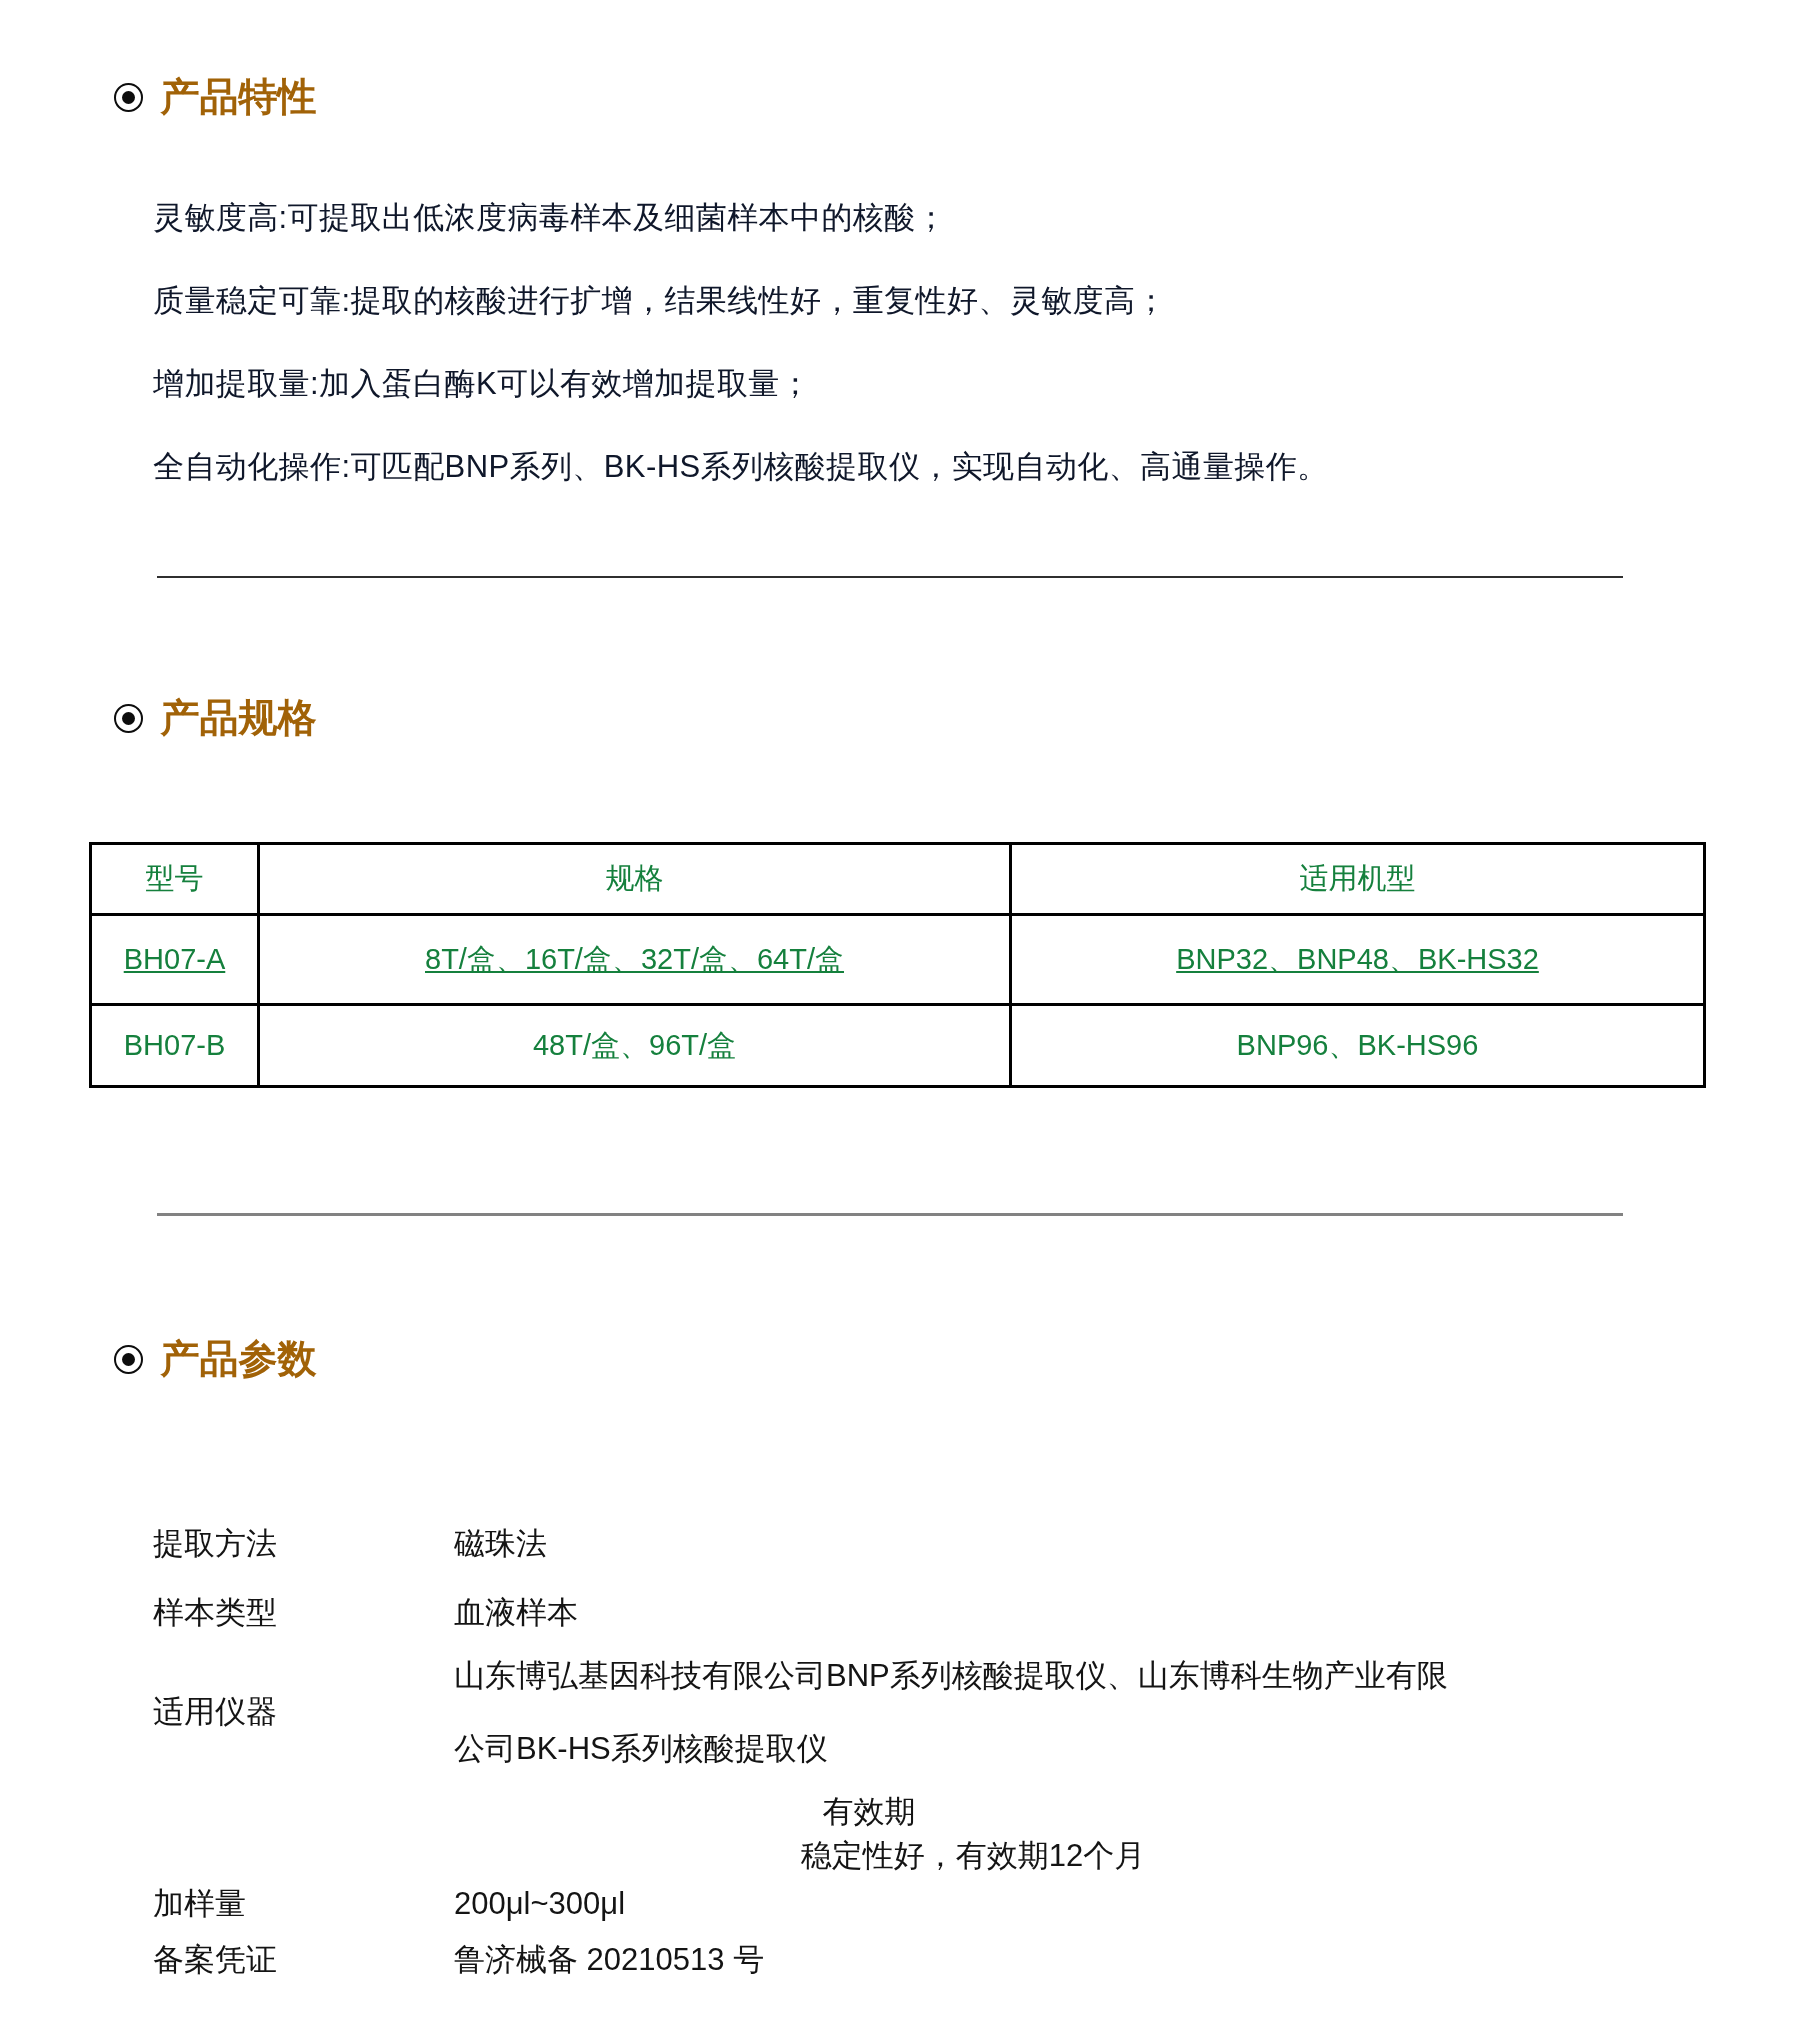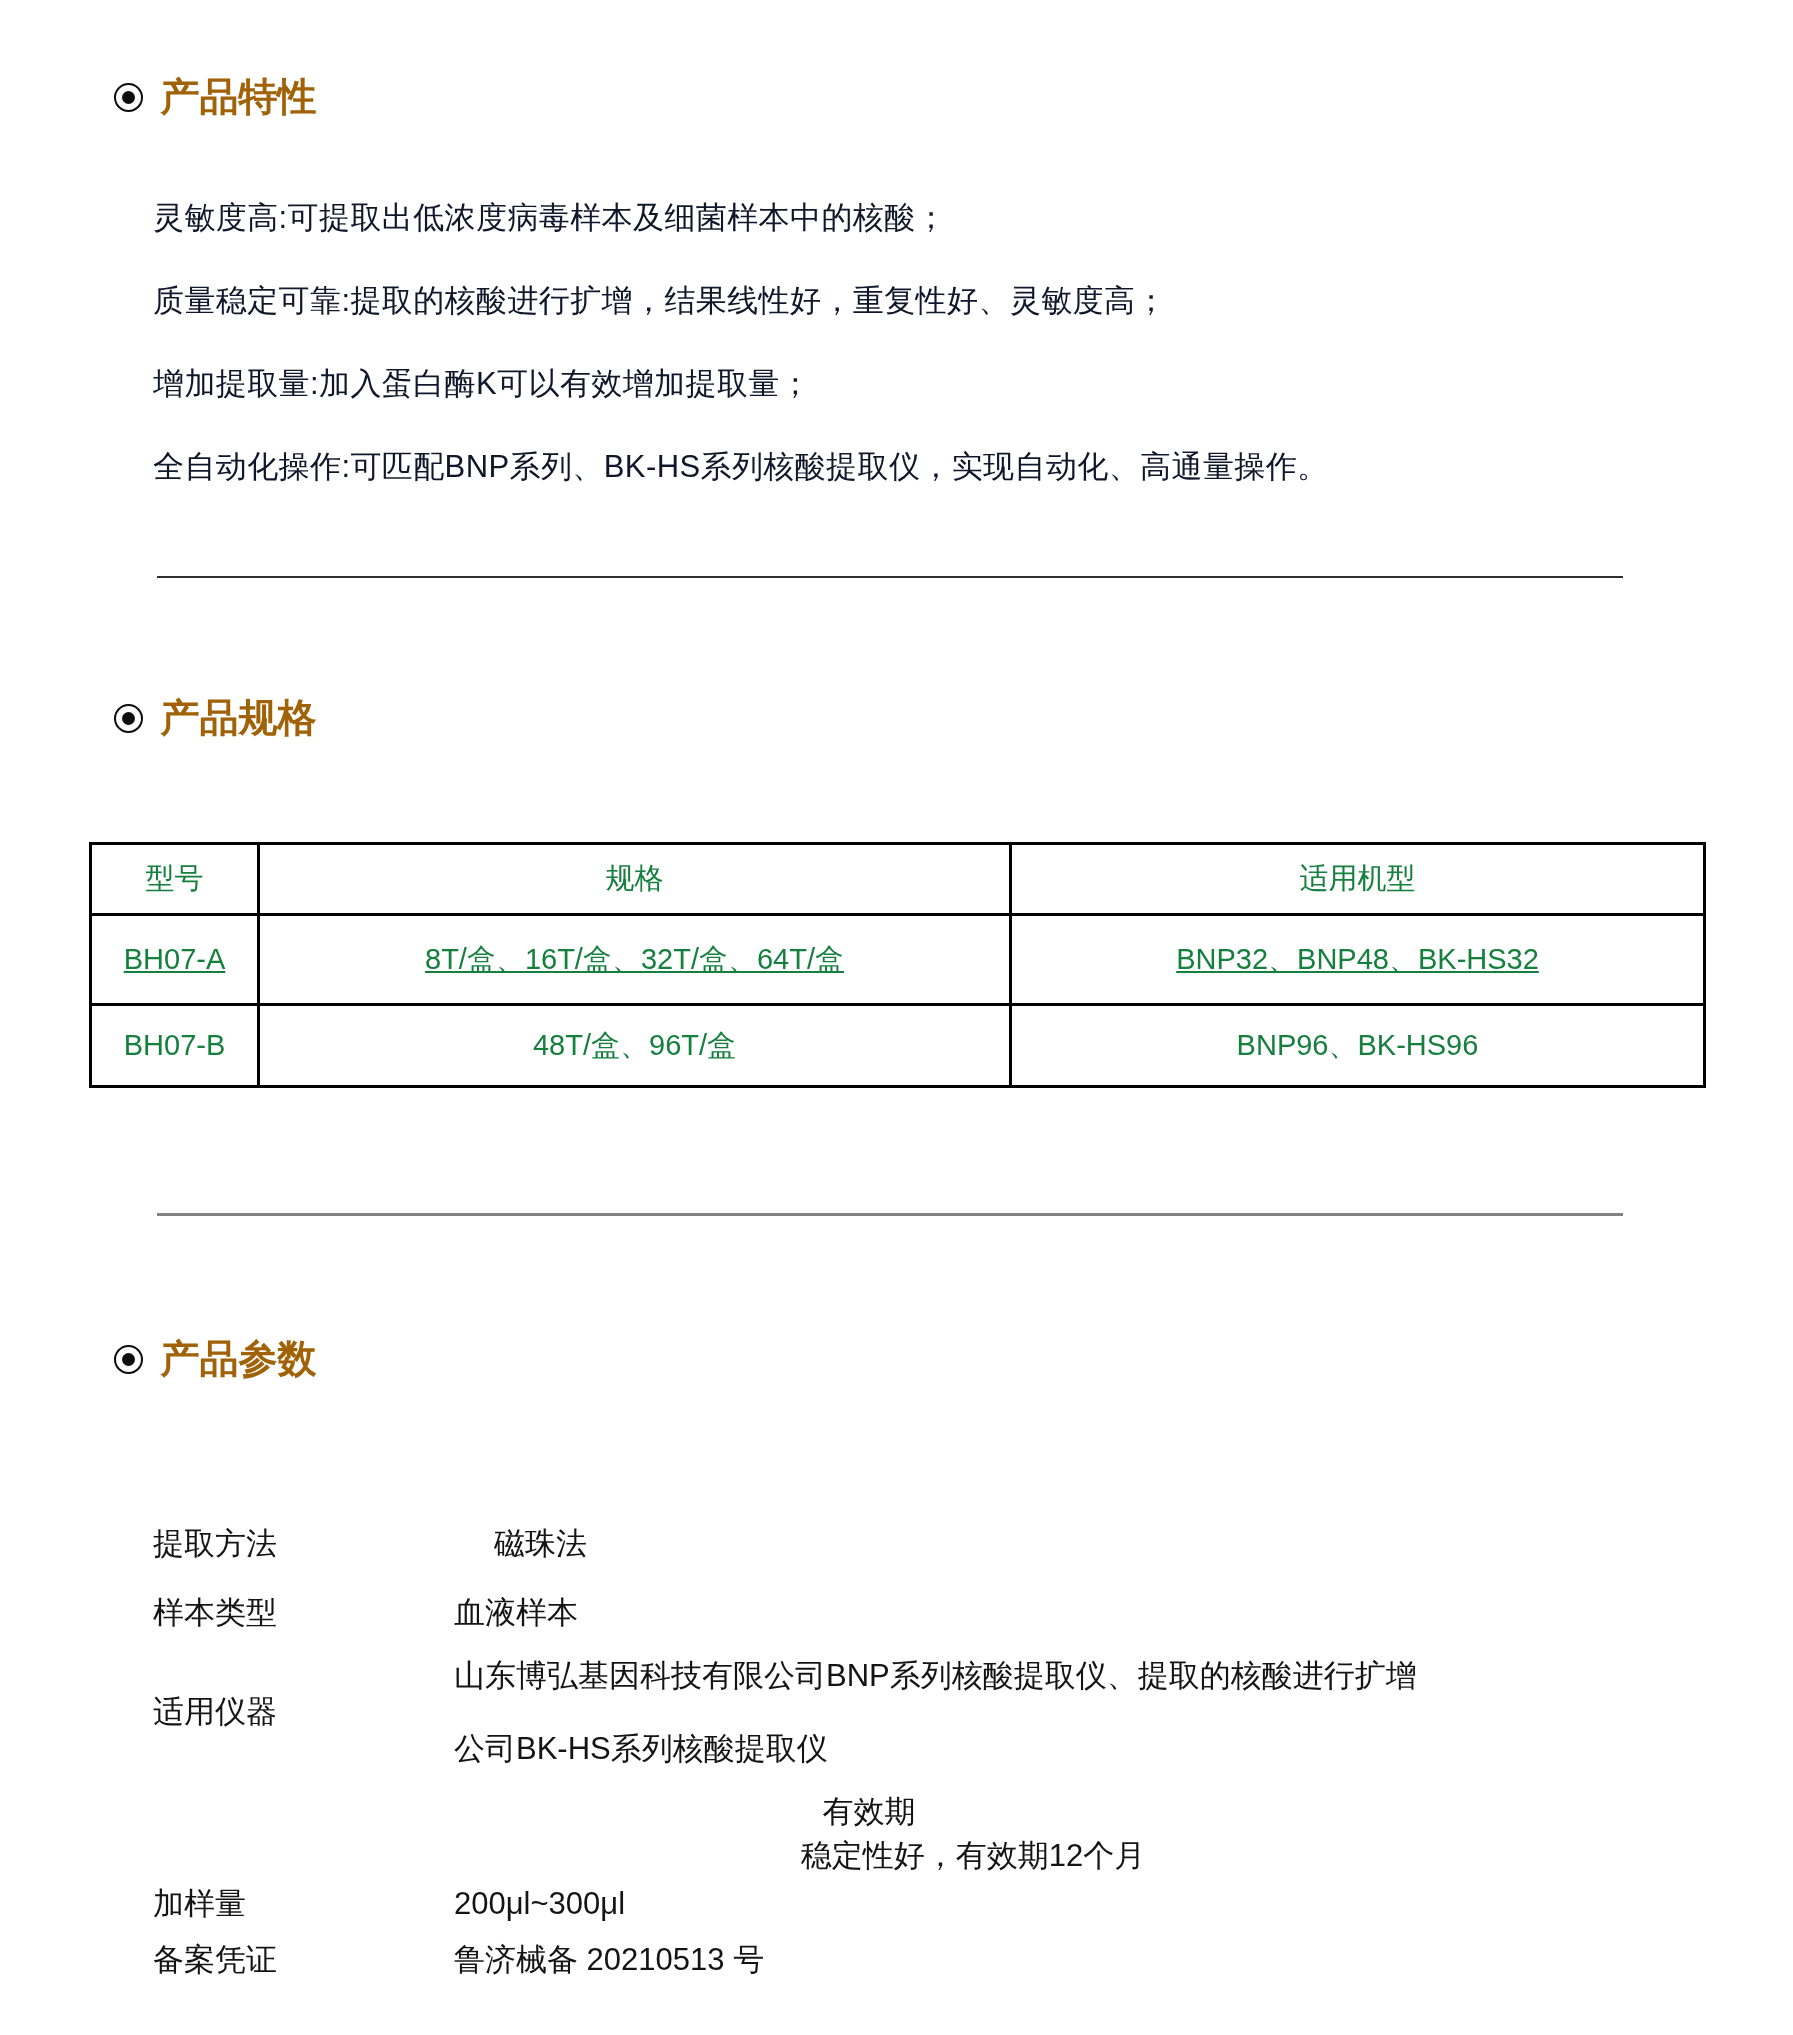--- a/index.html
+++ b/index.html
@@ -90,21 +90,21 @@
   .section-params .heading { margin-top: 119px; }
   .param-list {
     margin: 139px 0 0 153px;
     font-size: 31px;
     color: #141414;
   }
   .param-row { display: flex; align-items: center; }
   .param-label { flex: none; width: 301px; line-height: 44px; }
   .param-value { line-height: 44px; white-space: pre-line; }
 
-  .param-list .param-row:nth-child(1) { margin-bottom: 25px; gap: 40px; }
+  .param-list .param-row:nth-child(1) { margin-bottom: 25px; }
   .param-list .param-row:nth-child(2) { margin-bottom: 4.4px; }
   .param-list .param-row:nth-child(3) { margin-bottom: 4.4px; }
   .param-list .param-row:nth-child(3) .param-value { line-height: 73px; }
   .param-list .param-row:nth-child(4) { margin-bottom: 4.4px; flex-direction: column; }
   .param-list .param-row:nth-child(5) { margin-bottom: 11.7px; }
   .param-list .param-row:nth-child(6) { margin-bottom: 13px; }
 </style>
 </head>
 <body>
 
@@ -177,21 +177,21 @@
       <div class="param-row">
         <div class="param-label">提取方法</div>
         <div class="param-value">磁珠法</div>
       </div>
       <div class="param-row">
         <div class="param-label">样本类型</div>
         <div class="param-value">血液样本</div>
       </div>
       <div class="param-row">
         <div class="param-label">适用仪器</div>
-        <div class="param-value">山东博弘基因科技有限公司BNP系列核酸提取仪、提取的核酸进行扩增
+        <div class="param-value">山东博弘基因科技有限公司BNP系列核酸提取仪、山东博科生物产业有限
 公司BK-HS系列核酸提取仪</div>
       </div>
       <div class="param-row">
         <div class="param-label">有效期</div>
         <div class="param-value">稳定性好，有效期12个月</div>
       </div>
       <div class="param-row">
         <div class="param-label">加样量</div>
         <div class="param-value">200μl~300μl</div>
       </div>

